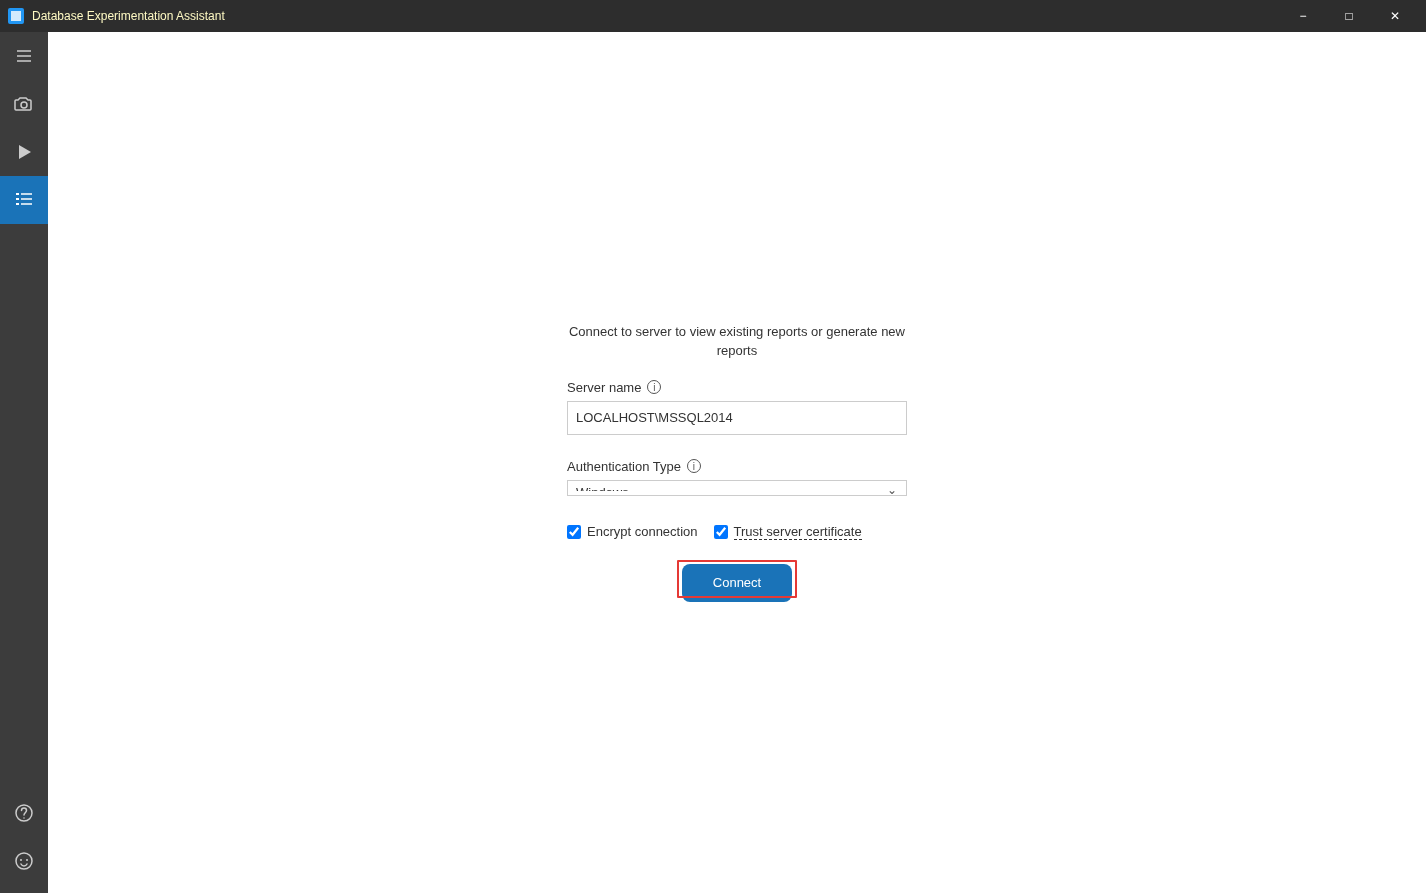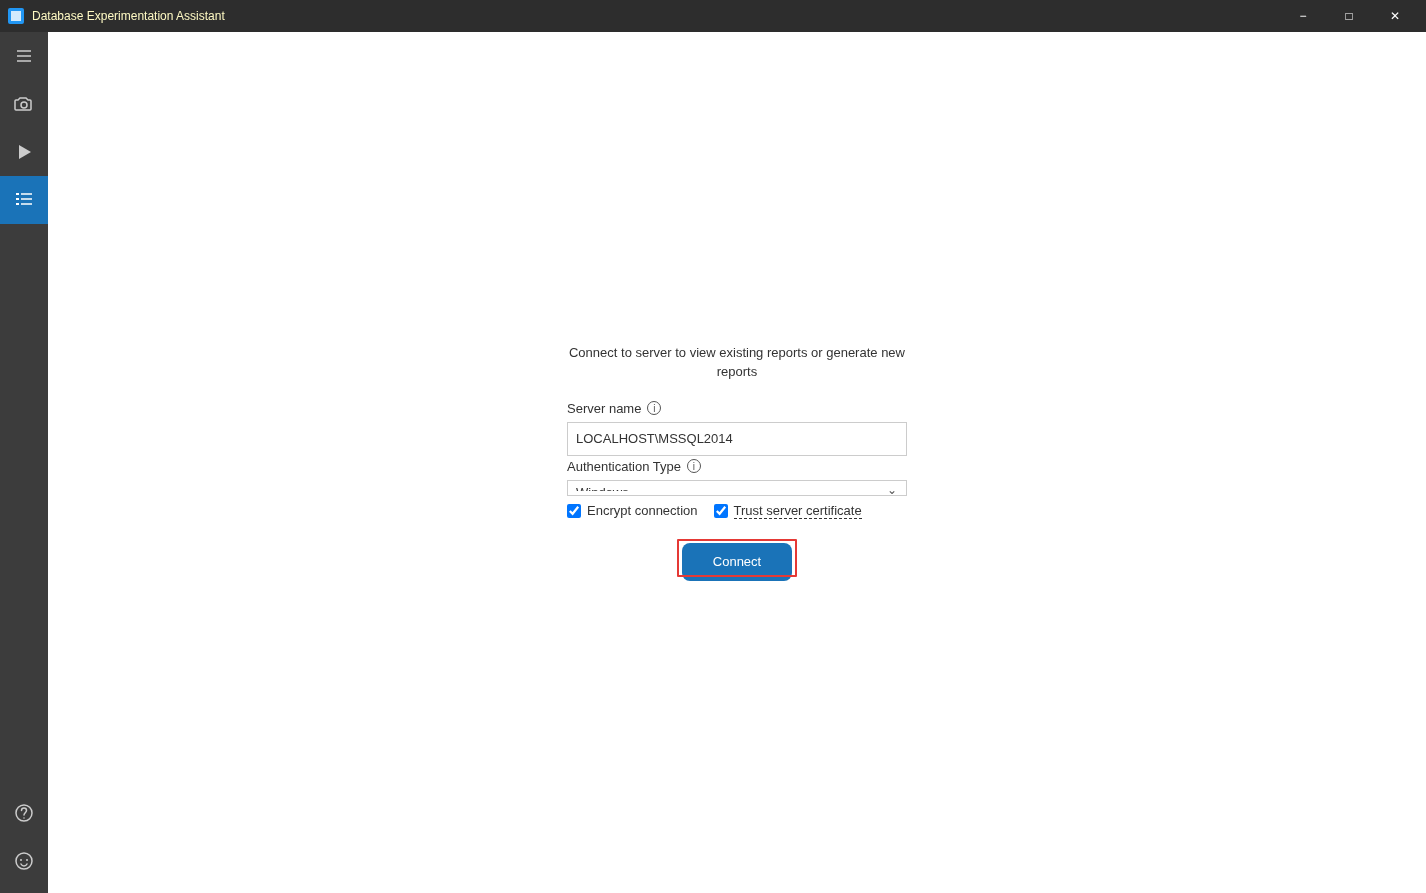--- a/index.html
+++ b/index.html
@@ -123,21 +123,21 @@
     .form-description {
       font-size: 13px;
       color: #333333;
       margin-bottom: 20px;
       text-align: center;
       line-height: 1.4;
     }
 
     .form-group {
       width: 100%;
-      margin-bottom: 3px;
+      margin-bottom: 24px;
     }
 
     .form-label {
       display: flex;
       align-items: center;
       gap: 6px;
       font-size: 13px;
       color: #333333;
       margin-bottom: 6px;
     }

